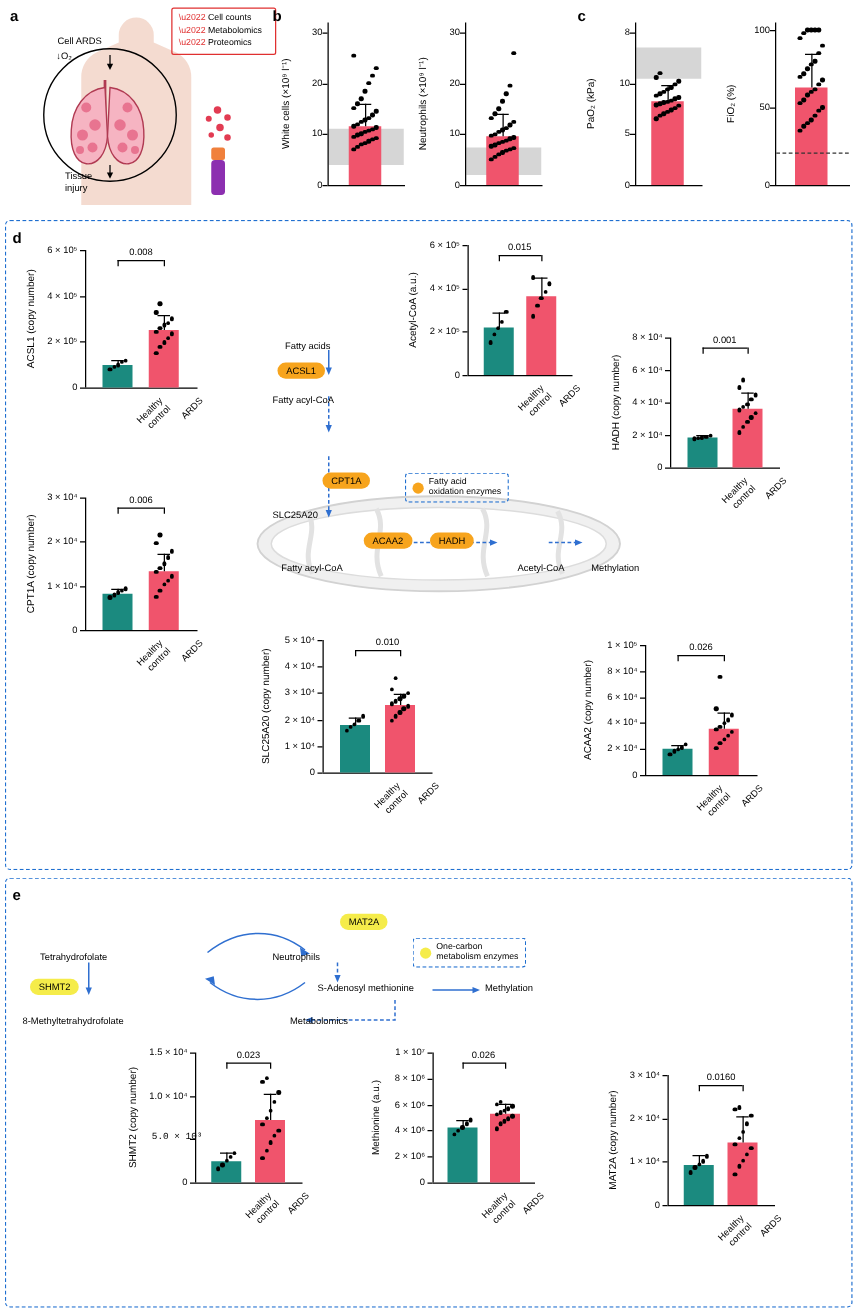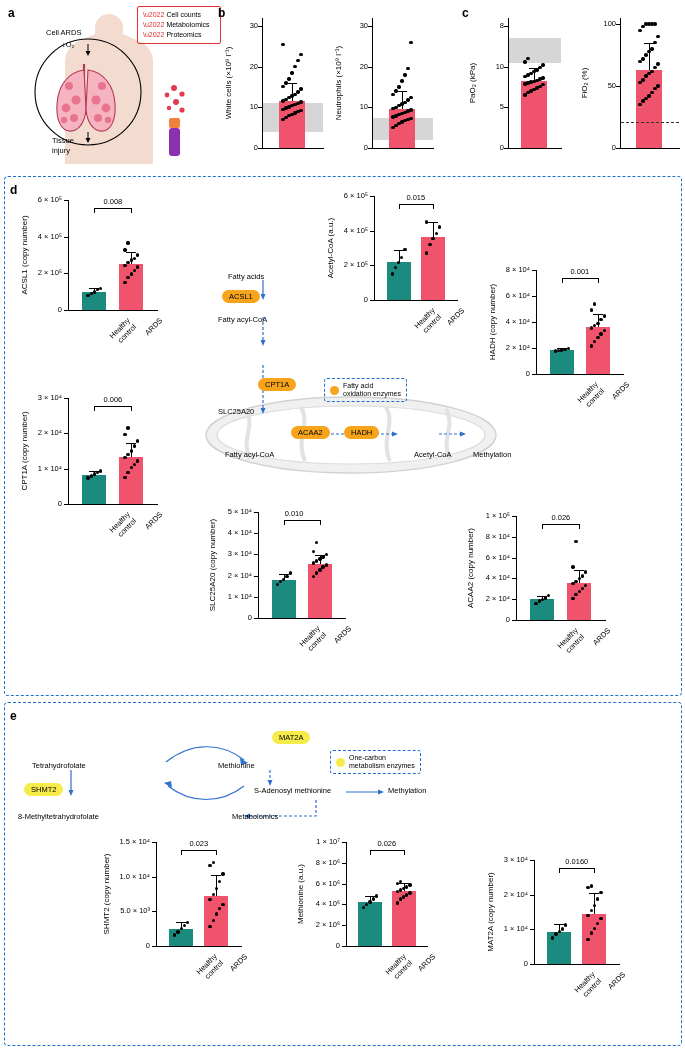--- a/index.html
+++ b/index.html
@@ -73,21 +73,21 @@
         <circle cx="2" cy="14" r="3" fill="#e23b52"></circle>
       <circle cx="-5" cy="20" r="2.2" fill="#e23b52"></circle>
         <circle cx="8" cy="22" r="2.6" fill="#e23b52"></circle>
       <rect x="-5" y="30" width="11" height="10" rx="2" fill="#f0803c"></rect>
       <rect x="-5" y="40" width="11" height="28" rx="3" fill="#8c2fb0"></rect>
     </g>
     <line x1="152" y1="72" x2="152" y2="145" stroke="#555" stroke-width="0.8" opacity="0"></line>
   </svg>
 </div>
 <div class="smalltext" style="left:46px;top:28px;font-size:7.5px;">Cell ARDS</div>
-<div class="smalltext" style="left:62px;top:40px;font-size:7.5px;">↓O₂</div>
+<div class="smalltext" style="left:45px;top:40px;font-size:7.5px;">↓O₂</div>
 <div class="smalltext" style="left:52px;top:136px;font-size:7.5px;">Tissue</div>
 <div class="smalltext" style="left:52px;top:146px;font-size:7.5px;">injury</div>
 
 <div class="redbox" style="left:137px;top:6px;width:72px;">
   <div><span class="bulletdot">\u2022</span> <span>Cell counts</span></div>
   <div><span class="bulletdot">\u2022</span> <span>Metabolomics</span></div>
   <div><span class="bulletdot">\u2022</span> <span>Proteomics</span></div>
 </div>
 
 <div class="panel-letter" style="left:218px;top:6px;">b</div>
@@ -546,21 +546,21 @@
       <div class="dot" style="left:109.41999999999999px;top:43.44814814814814px;"></div>
       <div class="dot" style="left:112.61999999999999px;top:40.5037037037037px;"></div>
       <div class="dot" style="left:99.81999999999998px;top:37.559259259259264px;"></div>
       <div class="dot" style="left:103.01999999999998px;top:28.72592592592594px;"></div>
       <div class="xcat" style="left:113.91999999999999px;top:112px;">
         <div>ARDS</div>
       </div>
       <div class="sigline" style="left:71.8px;top:8px;width:36.11999999999999px;"></div>
       <div class="sigtick" style="left:71.8px;top:8px;height:5px;"></div>
       <div class="sigtick" style="left:107.91999999999999px;top:8px;height:5px;"></div>
-      <div class="pvalue" style="left:54px;top:-3px;width:56.11999999999999px;">0.010</div>
+      <div class="pvalue" style="left:70px;top:-3px;width:56.11999999999999px;">0.010</div>
       <div class="ylabel" style="left:-4px;top:106px;width:106px;">SLC25A20 (copy number)</div>
     </div>
     <div class="chart" style="left:470px;top:516px;width:144px;height:150px;">
       <div class="axis-line" style="left:46px;top:0px;width:1px;height:104px;"></div>
       <div class="axis-line" style="left:46px;top:104px;width:90px;height:1px;"></div>
       <div class="tick" style="left:42px;top:104px;"></div>
       <div class="ticklabel" style="left:0px;top:99px;width:40px;">0</div>
       <div class="tick" style="left:42px;top:83.2px;"></div>
       <div class="ticklabel" style="left:0px;top:78.2px;width:40px;">2 × 10⁴</div>
       <div class="tick" style="left:42px;top:62.4px;"></div>
@@ -629,21 +629,21 @@
     <line x1="330" y1="72" x2="364" y2="72" stroke="#2f6fd0" stroke-width="1.2"></line>
     <polygon points="368,72 362,69.5 362,74.5" fill="#2f6fd0"></polygon>
 
     <path d="M300 80 L300 96 L232 96" fill="none" stroke="#2f6fd0" stroke-width="1.2" stroke-dasharray="3,2"></path>
     <polygon points="228,96 234,93.5 234,98.5" fill="#2f6fd0"></polygon>
   </svg>
 </div>
 <div class="smalltext" style="left:32px;top:761px;">Tetrahydrofolate</div>
 <div class="smalltext" style="left:18px;top:812px;">8-Methyltetrahydrofolate</div>
 <div class="lbl-yellow" style="left:24px;top:783px;">SHMT2</div>
-<div class="smalltext" style="left:218px;top:761px;">Methionine</div>
+<div class="smalltext" style="left:218px;top:761px;">Neutrophils</div>
 <div class="smalltext" style="left:232px;top:812px;">Metabolomics</div>
 <div class="smalltext" style="left:254px;top:786px;">S-Adenosyl methionine</div>
 <div class="smalltext" style="left:388px;top:786px;">Methylation</div>
 <div class="lbl-yellow" style="left:272px;top:731px;">MAT2A</div>
 <div class="legendbox" style="left:330px;top:750px;">
   <div style="display:flex;align-items:center;gap:4px;">
     <span style="width:9px;height:9px;border-radius:50%;background:#f5ec4a;display:inline-block;"></span>
     <span>
       <span>One-carbon</span><br>
       <span>metabolism enzymes</span>
@@ -651,21 +651,21 @@
   </div>
 </div>
 
 <div id="panel-e-charts">
     <div class="chart" style="left:106px;top:842px;width:144px;height:150px;">
       <div class="axis-line" style="left:50px;top:0px;width:1px;height:104px;"></div>
       <div class="axis-line" style="left:50px;top:104px;width:86px;height:1px;"></div>
       <div class="tick" style="left:46px;top:104px;"></div>
       <div class="ticklabel" style="left:0px;top:99px;width:44px;">0</div>
       <div class="tick" style="left:46px;top:69.33333333333334px;"></div>
-      <div class="ticklabel" style="left:0px;top:64.33333333333334px;width:44px;">5.0 × 10³</div>
+      <div class="ticklabel" style="left:12px;top:64.33333333333334px;width:44px;font-family:Liberation Mono, monospace;">5.0 × 10³</div>
       <div class="tick" style="left:46px;top:34.66666666666667px;"></div>
       <div class="ticklabel" style="left:0px;top:29.66666666666667px;width:44px;">1.0 × 10⁴</div>
       <div class="tick" style="left:46px;top:0px;"></div>
       <div class="ticklabel" style="left:0px;top:-5px;width:44px;">1.5 × 10⁴</div>
       <div class="bar teal" style="left:63.2px;top:86.66666666666667px;width:24px;height:17.33333333333333px;"></div>
       <div class="errbar" style="left:75.2px;top:80.24691358024691px;height:6.41975308641976px;"></div>
       <div class="errcap" style="left:70.2px;top:80.24691358024691px;width:10px;"></div>
       <div class="dot" style="left:67.1px;top:91.38641975308641px;"></div>
       <div class="dot" style="left:70.3px;top:88.17654320987654px;"></div>
       <div class="dot" style="left:73.5px;top:84.96666666666667px;"></div>

